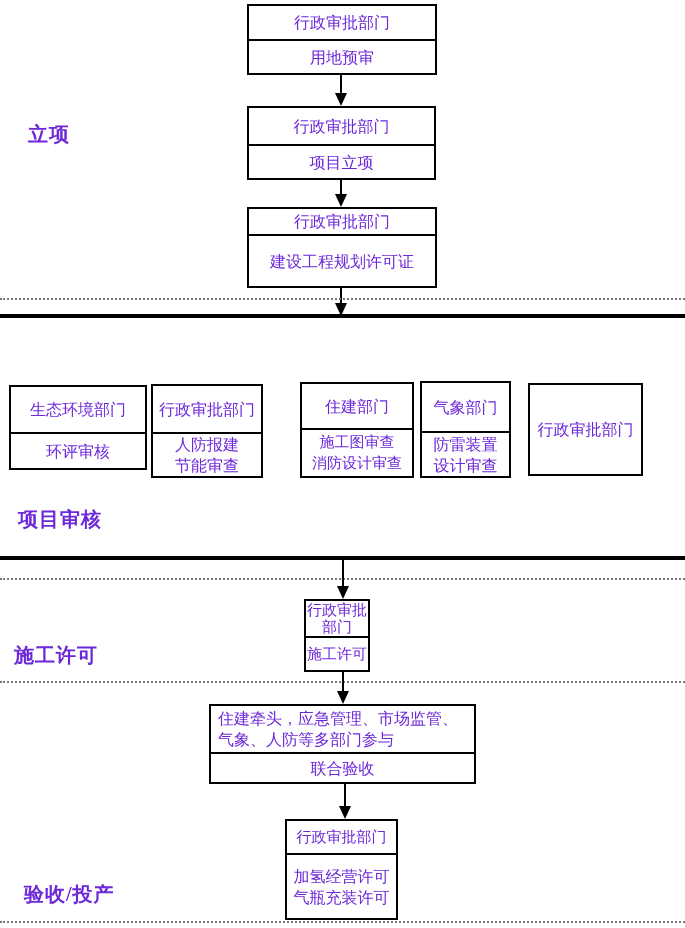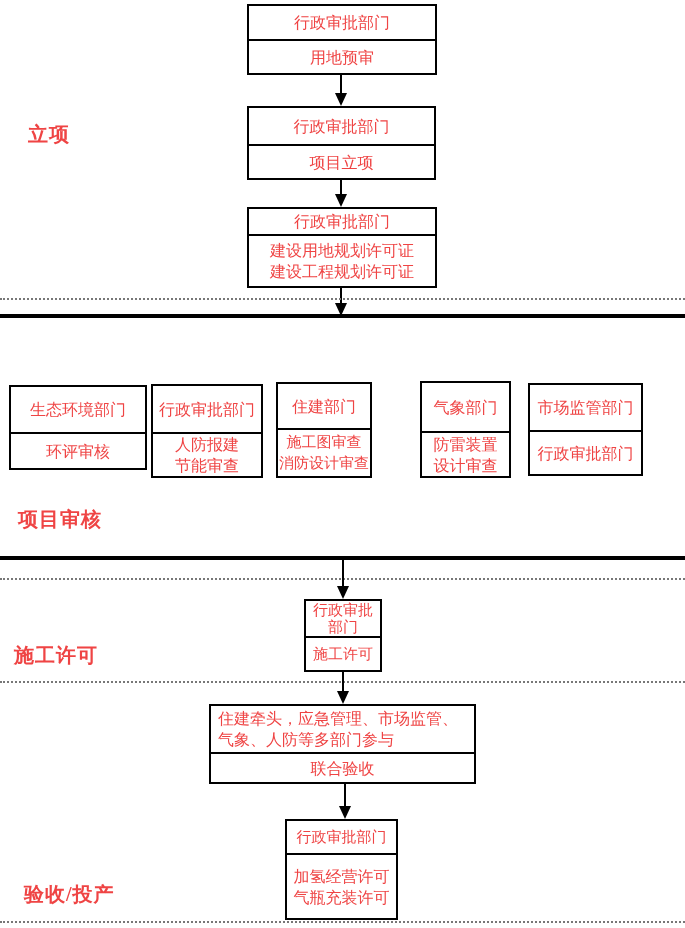--- a/index.html
+++ b/index.html
@@ -1,18 +1,18 @@
 <!DOCTYPE html>
 <html><head>
 <meta charset="utf-8">
 <style>
   html,body{margin:0;padding:0;background:#fff;}
   .canvas{
     position:relative;width:685px;height:928px;background:#ffffff;
-    font-family:"Liberation Serif","DejaVu Serif",serif;color:#ef4444;overflow:hidden;
+    font-family:"Liberation Serif","DejaVu Serif",serif;color:#6d28d9;overflow:hidden;
   }
   .fbox{
     position:absolute;border:2px solid #000;background:#fff;
     display:flex;flex-direction:column;box-sizing:border-box;
     text-align:center;font-size:16px;line-height:21px;
   }
   .fbox-header{
     flex:0 0 auto;display:flex;flex-direction:column;justify-content:center;
     border-bottom:2px solid #000;box-sizing:border-box;
   }
@@ -64,21 +64,20 @@
   <div class="arrow" style="left:334px;top:180px;height:27px">
     <div class="arrow-stem"></div>
     <div class="arrow-head"></div>
   </div>
 
   <div class="fbox" style="left:247px;top:207px;width:190px;height:81px">
     <div class="fbox-header" style="height:27px">
       <div>行政审批部门</div>
     </div>
     <div class="fbox-body">
-      <div>建设用地规划许可证</div>
       <div>建设工程规划许可证</div>
     </div>
   </div>
 
   <div class="arrow" style="left:334px;top:288px;height:28px">
     <div class="arrow-stem"></div>
     <div class="arrow-head"></div>
   </div>
 
   <div class="stage-label" style="left:28px;top:121px">立项</div>
@@ -98,60 +97,57 @@
   <div class="fbox" style="left:151px;top:384px;width:112px;height:94px">
     <div class="fbox-header" style="height:48px">
       <div>行政审批部门</div>
     </div>
     <div class="fbox-body">
       <div>人防报建</div>
       <div>节能审查</div>
     </div>
   </div>
 
-  <div class="fbox" style="left:276px;top:382px;width:96px;height:96px">
+  <div class="fbox" style="left:300px;top:382px;width:114px;height:96px">
     <div class="fbox-header" style="height:46px">
       <div>住建部门</div>
     </div>
     <div class="fbox-body" style="font-size:15px">
       <div>施工图审查</div>
       <div>消防设计审查</div>
     </div>
   </div>
 
   <div class="fbox" style="left:420px;top:381px;width:91px;height:97px">
     <div class="fbox-header" style="height:50px">
       <div>气象部门</div>
     </div>
     <div class="fbox-body">
       <div>防雷装置</div>
       <div>设计审查</div>
     </div>
   </div>
 
   <div class="fbox" style="left:528px;top:383px;width:115px;height:93px">
-    <div class="fbox-header" style="height:47px">
-      <div>市场监管部门</div>
-    </div>
     <div class="fbox-body">
       <div>行政审批部门</div>
     </div>
   </div>
 
   <div class="stage-label" style="left:18px;top:506px">项目审核</div>
 
   <div class="hline-thick" style="top:556px"></div>
   <div class="hline-dotted" style="top:578px"></div>
 
   <div class="arrow" style="left:336px;top:560px;height:39px">
     <div class="arrow-stem"></div>
     <div class="arrow-head"></div>
   </div>
 
-  <div class="fbox tight" style="left:304px;top:599px;width:78px;height:73px">
+  <div class="fbox tight" style="left:304px;top:599px;width:66px;height:73px">
     <div class="fbox-header" style="height:37px">
       <div>行政审批</div>
       <div>部门</div>
     </div>
     <div class="fbox-body">
       <div>施工许可</div>
     </div>
   </div>
 
   <div class="stage-label" style="left:14px;top:642px">施工许可</div>

